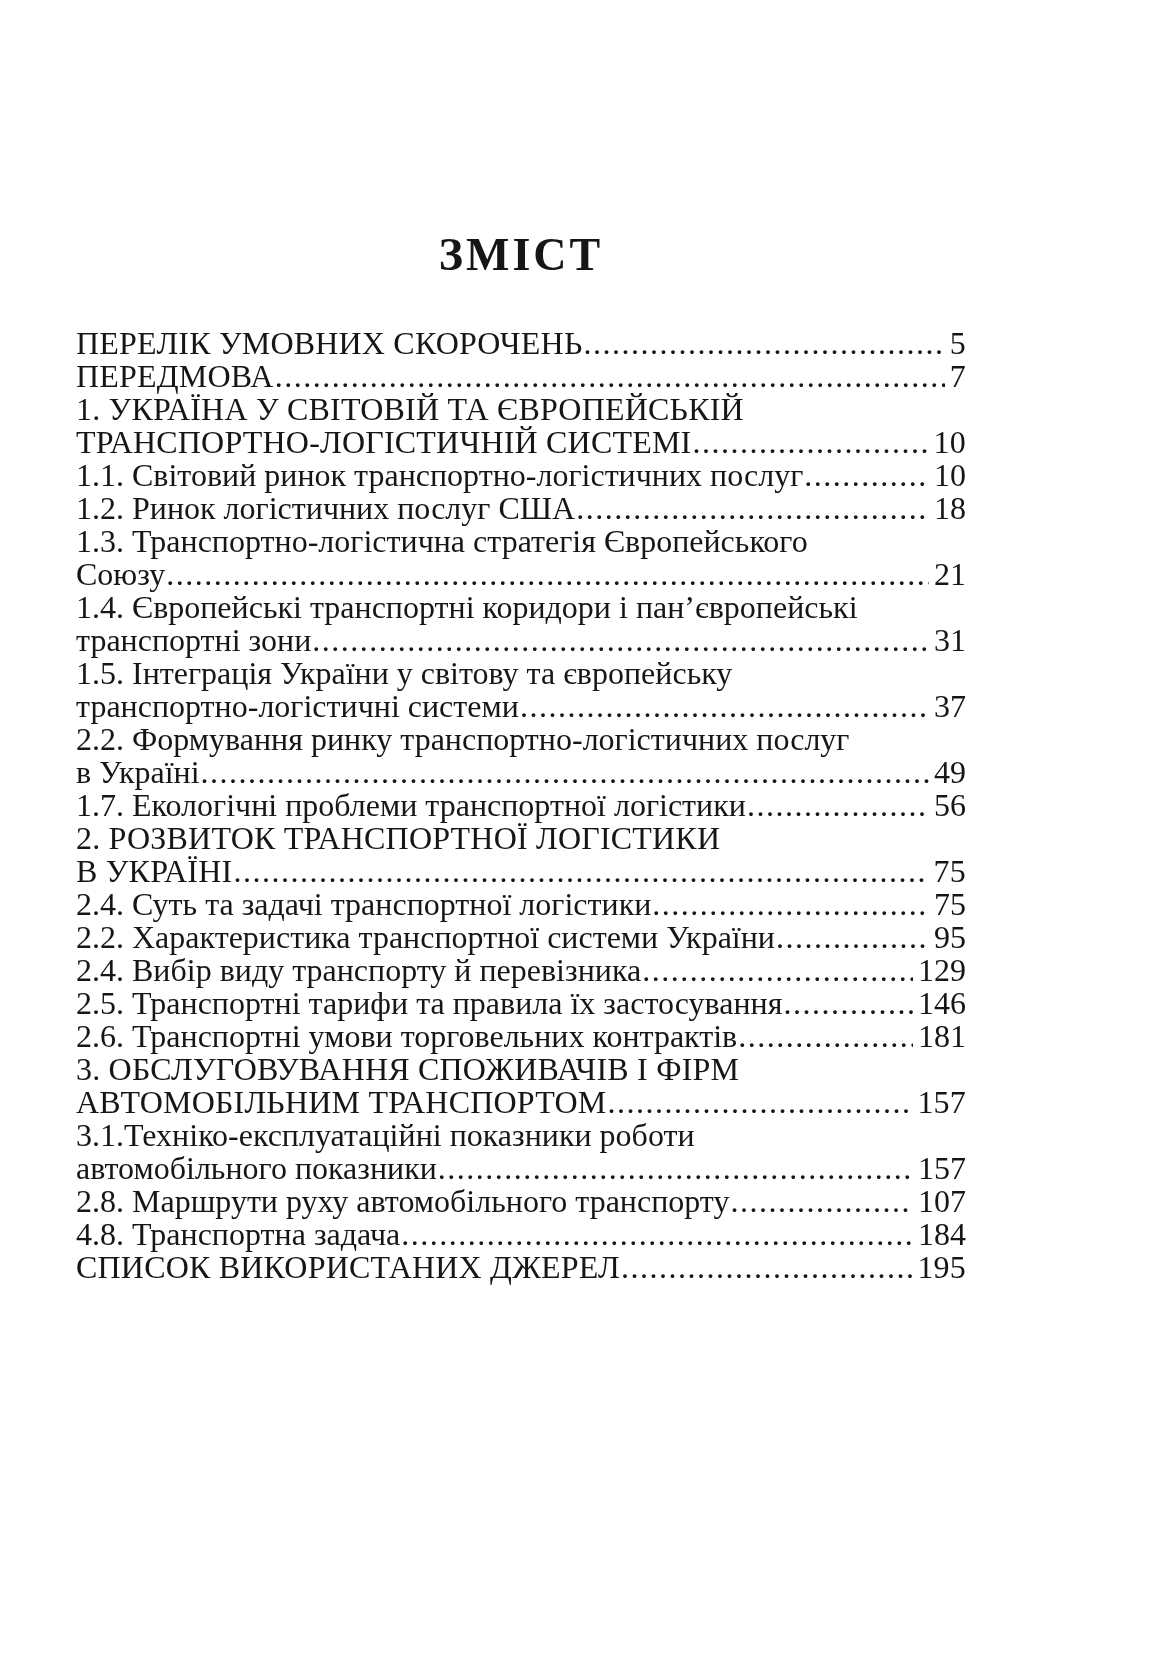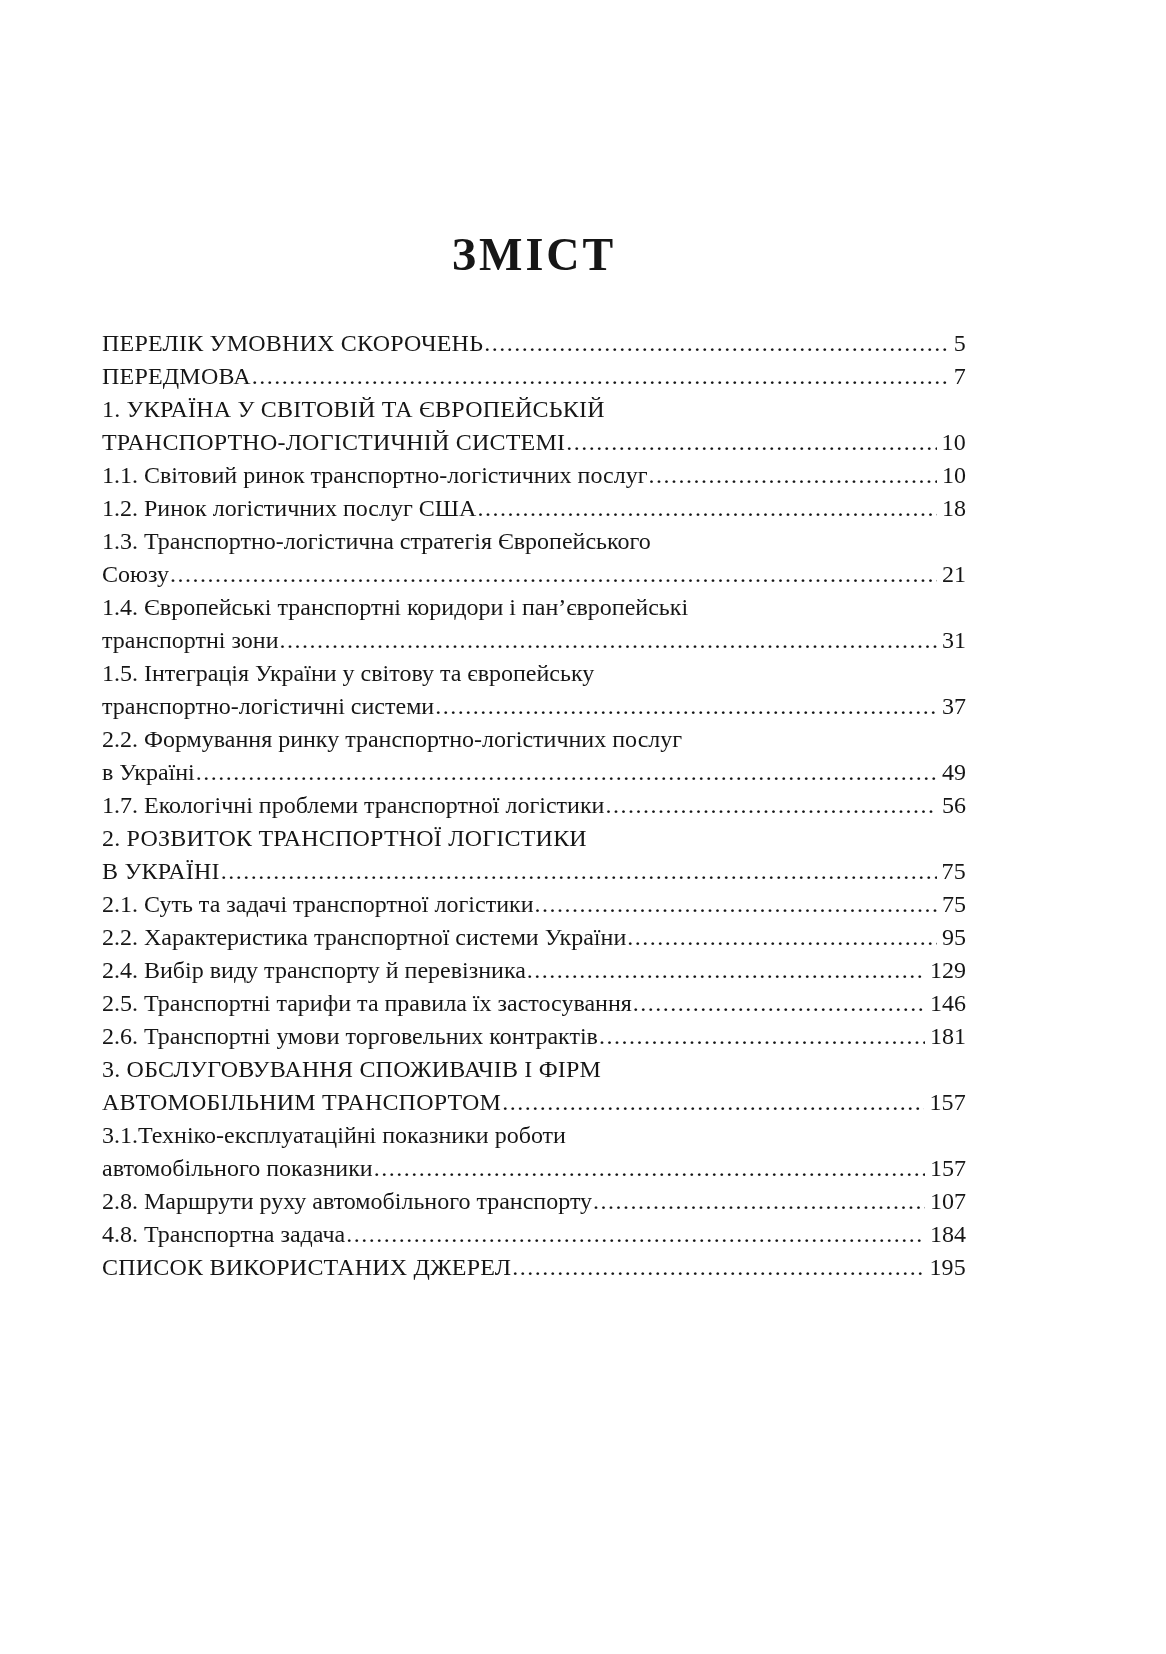--- a/index.html
+++ b/index.html
@@ -11,32 +11,32 @@
     width: 1166px;
     height: 1654px;
     font-family: "Liberation Serif", "DejaVu Serif", serif;
     color: #161616;
     overflow: hidden;
   }
   .page {
     box-sizing: border-box;
     width: 1166px;
     height: 1654px;
-    padding: 228px 200px 0 102px;
+    padding: 228px 200px 0 76px;
     background: #ffffff;
   }
   .doc-title {
     margin: 0 0 46px 0;
     text-align: center;
     font-size: 46px;
     font-weight: 700;
     letter-spacing: 3px;
   }
   .toc {
-    font-size: 24px;
+    font-size: 32px;
     line-height: 33px;
   }
   .entry { margin: 0; }
   .entry.gap { }
   .entry.caps { letter-spacing: 0.2px; }
   .pre-line {
     white-space: nowrap;
   }
   .last-line {
     display: flex;
@@ -148,21 +148,21 @@
       <div class="entry caps gap">
         <div class="pre-line">2. РОЗВИТОК ТРАНСПОРТНОЇ ЛОГІСТИКИ</div>
         <div class="last-line">
           <span class="entry-text">В УКРАЇНІ</span>
           <span class="leader"></span>
           <span class="page-num">75</span>
         </div>
       </div>
       <div class="entry sub">
         <div class="last-line">
-          <span class="entry-text">2.1. Суть та задачі транспортної логістики</span>
+          <span class="entry-text">2.4. Суть та задачі транспортної логістики</span>
           <span class="leader"></span>
           <span class="page-num">75</span>
         </div>
       </div>
       <div class="entry sub">
         <div class="last-line">
           <span class="entry-text">2.2. Характеристика транспортної системи України</span>
           <span class="leader"></span>
           <span class="page-num">95</span>
         </div>

